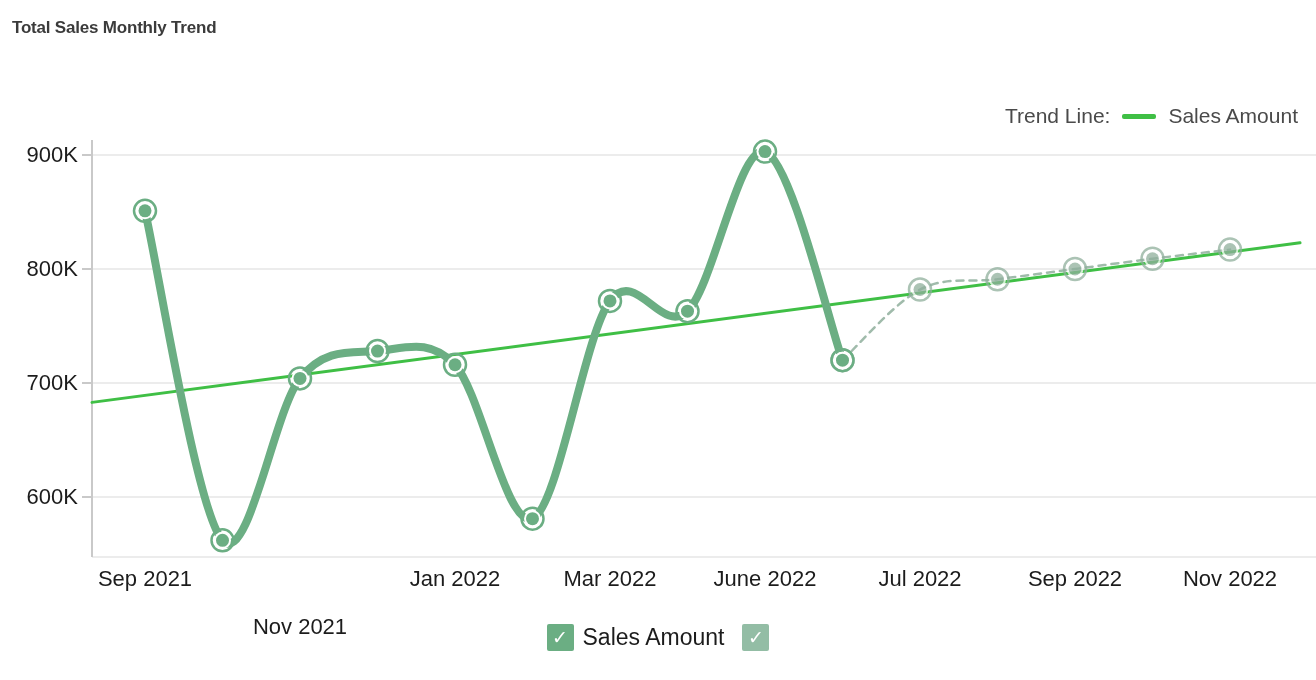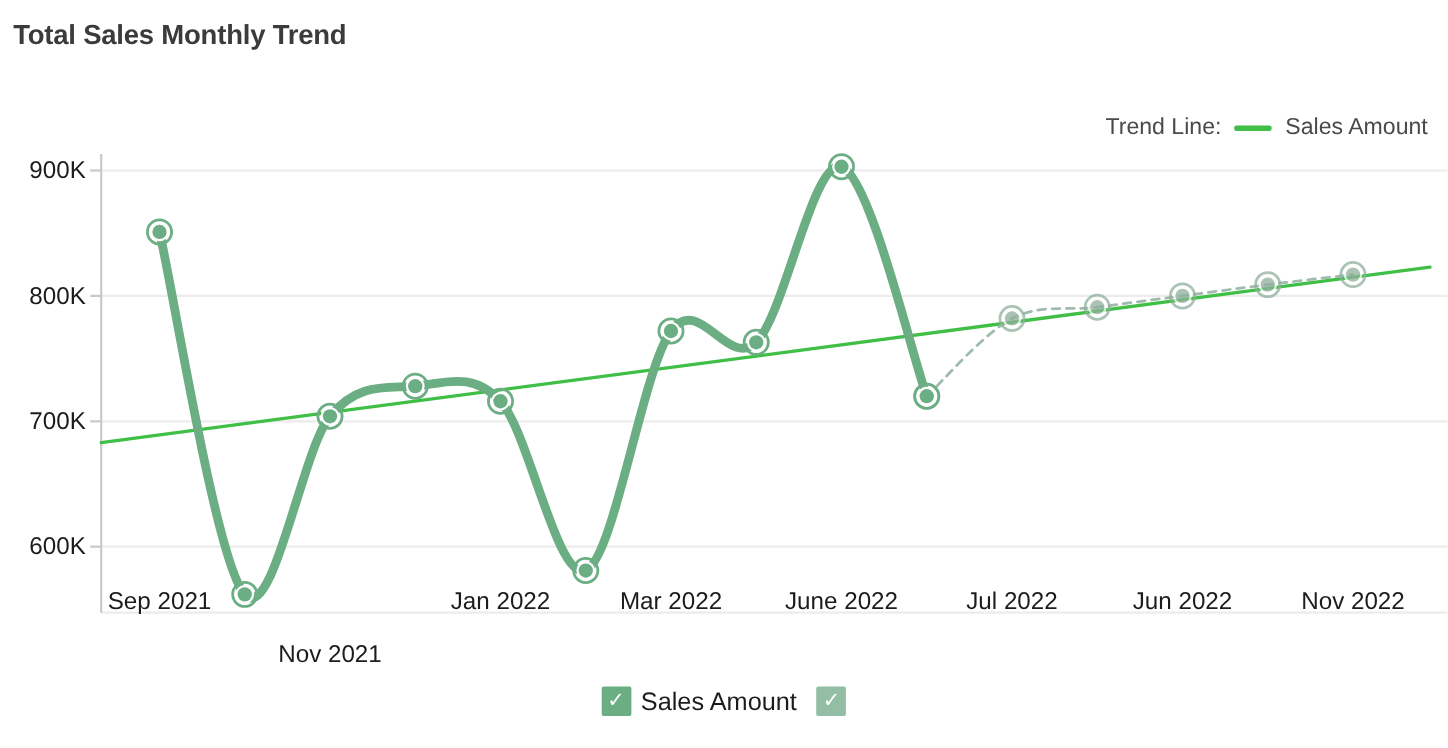--- a/index.html
+++ b/index.html
@@ -13,21 +13,21 @@
   #root {
     position: relative;
     width: 1316px;
     height: 680px;
     background: #ffffff;
   }
   #chart-title {
     position: absolute;
     left: 12px;
     top: 18px;
-    font-size: 25px;
+    font-size: 17px;
     font-weight: bold;
     color: #3b3b3b;
     letter-spacing: -0.2px;
     white-space: nowrap;
   }
   #trendline-legend {
     position: absolute;
     right: 18px;
     top: 104px;
     display: flex;
@@ -60,21 +60,21 @@
   #y-axis-labels {
     position: absolute;
     left: 0;
     top: 0;
     width: 78px;
     height: 680px;
   }
   #x-axis-labels {
     position: absolute;
     left: 0;
-    top: 534px;
+    top: 566px;
     width: 1316px;
     height: 36px;
     padding-left: 16px;
   }
   .xlabel {
     position: absolute;
     transform: translateX(-50%);
     font-size: 22px;
     color: #1c1c1c;
     white-space: nowrap;
@@ -245,21 +245,21 @@
       <div class="ylabel" style="top: 269px;">800K</div>
       <div class="ylabel" style="top: 155px; text-align: right;">900K</div>
     </div>
   <div id="x-axis-labels">
       <div class="xlabel" style="left: 145px;">Sep 2021</div>
       <div class="xlabel" style="left: 300px; margin-top: 48px;">Nov 2021</div>
       <div class="xlabel" style="left: 455px;">Jan 2022</div>
       <div class="xlabel" style="left: 610px;">Mar 2022</div>
       <div class="xlabel" style="left: 765px;">June 2022</div>
       <div class="xlabel" style="left: 920px;">Jul 2022</div>
-      <div class="xlabel" style="left: 1075px;">Jun 2022</div>
+      <div class="xlabel" style="left: 1075px;">Sep 2022</div>
       <div class="xlabel" style="left: 1230px;">Nov 2022</div>
     </div>
 
   <div id="series-legend">
       <div class="legend-item">
         <div class="legend-box" style="background: rgb(107, 174, 131);">✓</div>
         <div class="legend-label">Sales Amount</div>
       </div>
       <div class="legend-item">
         <div class="legend-box" style="background: rgb(147, 189, 165);">✓</div>

